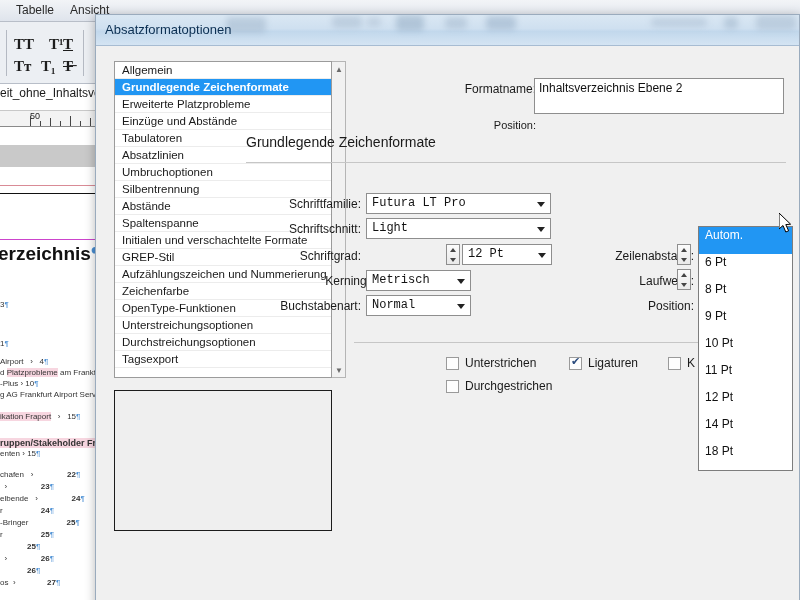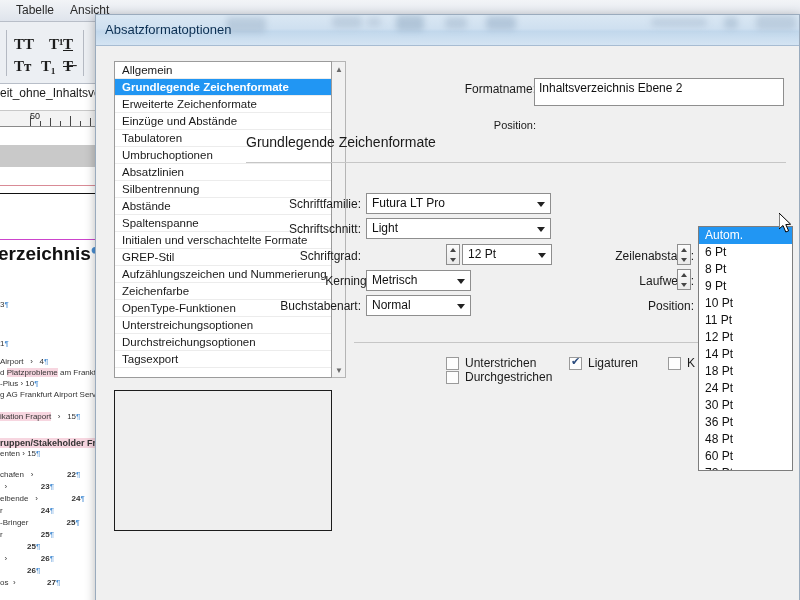--- a/index.html
+++ b/index.html
@@ -115,27 +115,27 @@
     background: #efefef; border: 1px solid #1c1c1c;
   }
 
   
   .lbl {
     position: absolute; font-size: 12px; color: #1a1a1a; text-align: right;
     white-space: nowrap; font-family: "Liberation Sans", sans-serif;
   }
   .txtinput {
     position: absolute; background: #fff; border: 1px solid #8e8e8e;
-    font-size: 12px; color: #111; padding: 0 4px; line-height: 18px; height: 28px;
+    font-size: 12px; color: #111; padding: 0 4px; line-height: 18px; height: 36px;
     font-family: "Liberation Sans", sans-serif;
   }
   .combo {
     position: absolute; background: #fff; border: 1px solid #8e8e8e;
     height: 21px; font-size: 12px; color: #111;
-    font-family: Liberation Sans, sans-serif;
+    font-family: Liberation Mono, monospace;
   }
   .combo .val { position: absolute; left: 5px; top: 2px; white-space: nowrap; }
   .combo .arrow {
     position: absolute; right: 5px; top: 8px;
     width: 0; height: 0; border-left: 4px solid transparent;
     border-right: 4px solid transparent; border-top: 5px solid #222;
   }
   .spinner {
     position: absolute; width: 14px; height: 21px;
     background: linear-gradient(#fbfbfb,#e9e9e9); border: 1px solid #8e8e8e;
@@ -165,21 +165,21 @@
     font-size: 11px; color: #2b4c7e; line-height: 13px;
   }
   .cblabel { font-size: 12px; color: #1a1a1a; }
 
   
   .dropdown-open {
     position: absolute; left: 698px; top: 226px; width: 95px; height: 245px;
     background: #fff; border: 1px solid #7d7d7d; z-index: 50; overflow: hidden;
   }
   .dd-item {
-    height: 17px; line-height: 17px; padding-left: 6px;
+    height: 27px; line-height: 17px; padding-left: 6px;
     font-size: 12px; color: #111; white-space: nowrap;
     font-family: "Liberation Sans", sans-serif;
   }
   .dd-item.sel { background: #2196f3; color: #fff; }
 
   
   .cursor { position: absolute; left: 779px; top: 213px; z-index: 99; }
 </style>
 </head>
 <body>
@@ -280,25 +280,25 @@
       <div class="blur-smudge" style="left:628px; top:2px;  width:14px; height:12px; background:#9cb2c8;"></div>
       <div class="blur-smudge" style="left:660px; top:0px;  width:40px; height:15px; background:#a4b8cc;"></div>
       <div class="dlg-title">Absatzformatoptionen</div>
     </div>
 
     <div class="dlg-body">
 
       <div class="catlist" id="catlist">
           <div class="cat-item">Allgemein</div>
           <div class="cat-item sel">Grundlegende Zeichenformate</div>
-          <div class="cat-item">Erweiterte Zeichenformate</div>
+          <div class="cat-item">Erweiterte Platzprobleme</div>
           <div class="cat-item">Einzüge und Abstände</div>
           <div class="cat-item">Tabulatoren</div>
+          <div class="cat-item">Absatzlinien</div>
           <div class="cat-item">Umbruchoptionen</div>
-          <div class="cat-item">Absatzlinien</div>
           <div class="cat-item">Silbentrennung</div>
           <div class="cat-item">Abstände</div>
           <div class="cat-item">Spaltenspanne</div>
           <div class="cat-item">Initialen und verschachtelte Formate</div>
           <div class="cat-item">GREP-Stil</div>
           <div class="cat-item">Aufzählungszeichen und Nummerierung</div>
           <div class="cat-item">Zeichenfarbe</div>
           <div class="cat-item">OpenType-Funktionen</div>
           <div class="cat-item">Unterstreichungsoptionen</div>
           <div class="cat-item">Durchstreichungsoptionen</div>
@@ -396,21 +396,21 @@
         <span class="cblabel">Unterstrichen</span>
       </div>
       <div class="cbrow" style="left:473px; top:310px;">
         <span class="cbox checked"></span>
         <span class="cblabel">Ligaturen</span>
       </div>
       <div class="cbrow" style="left:572px; top:310px;">
         <span class="cbox"></span>
         <span class="cblabel">K</span>
       </div>
-      <div class="cbrow" style="left:350px; top:324px;">
+      <div class="cbrow" style="left:350px; top:333px;">
         <span class="cbox"></span>
         <span class="cblabel">Durchgestrichen</span>
       </div>
 
     </div>
   </div>
 
   <div class="dropdown-open" id="leading-dropdown">
       <div class="dd-item sel">Autom.</div>
       <div class="dd-item">6 Pt</div>

